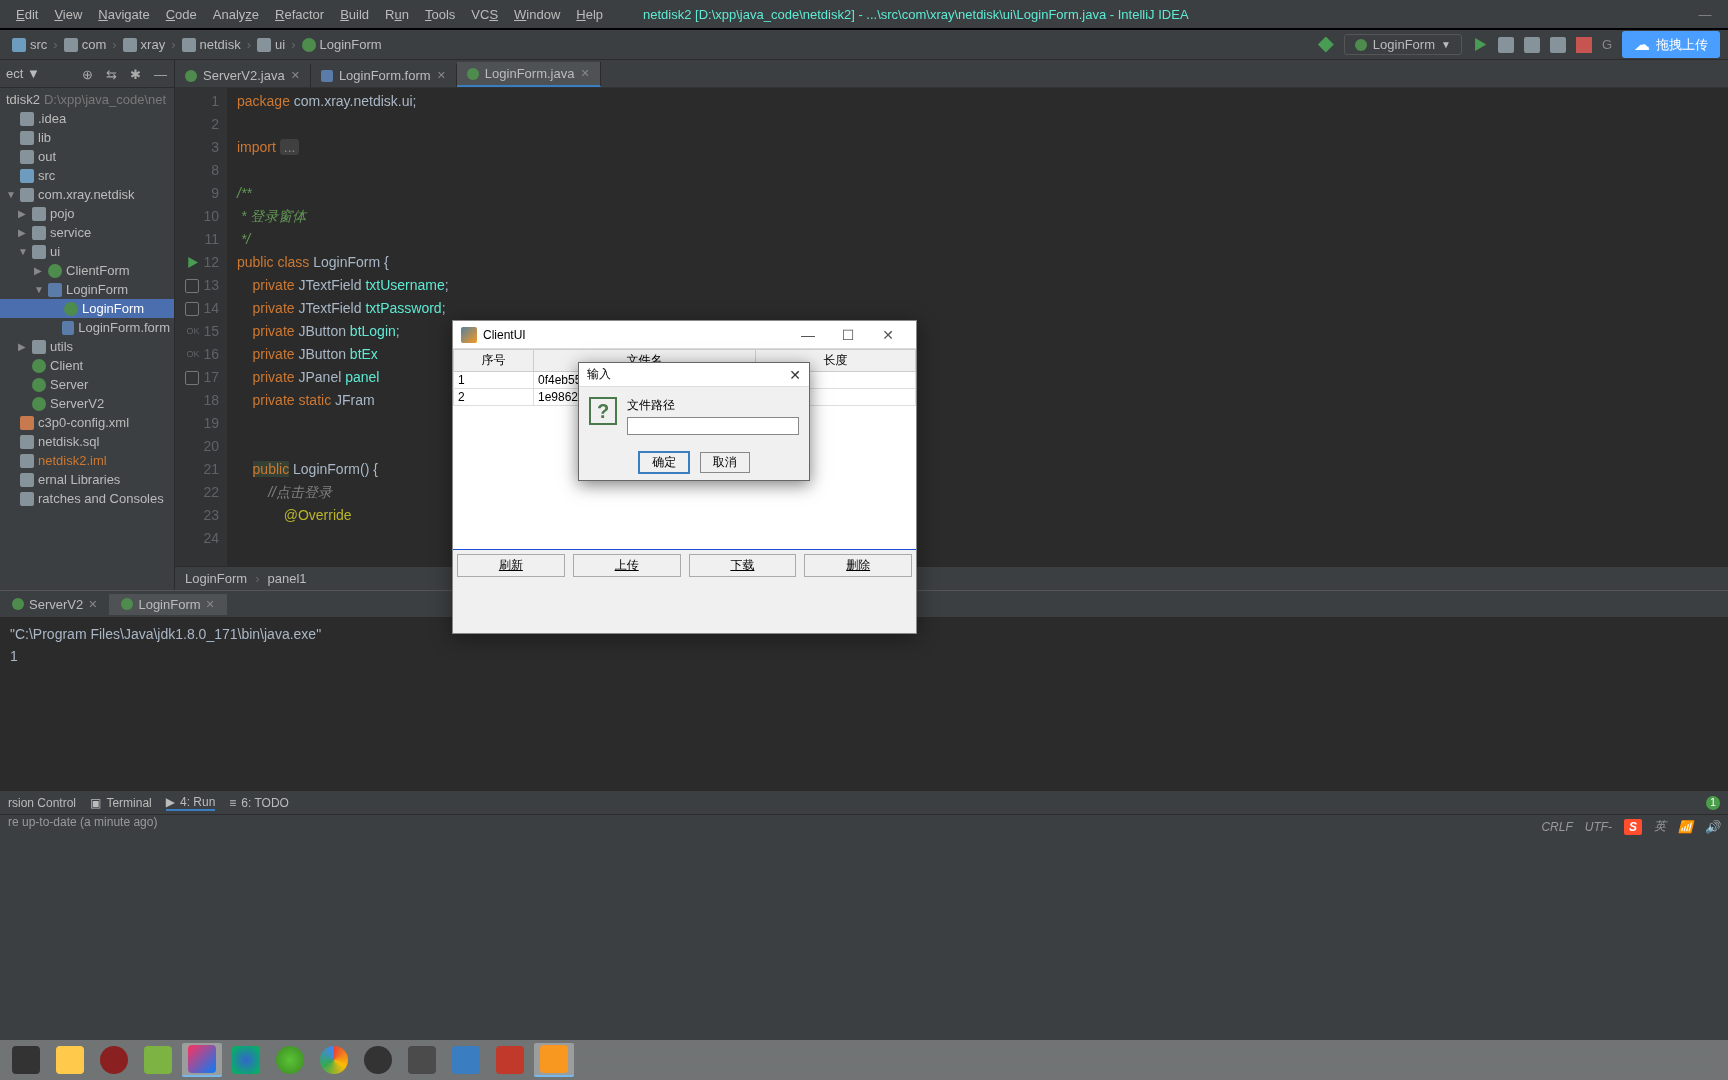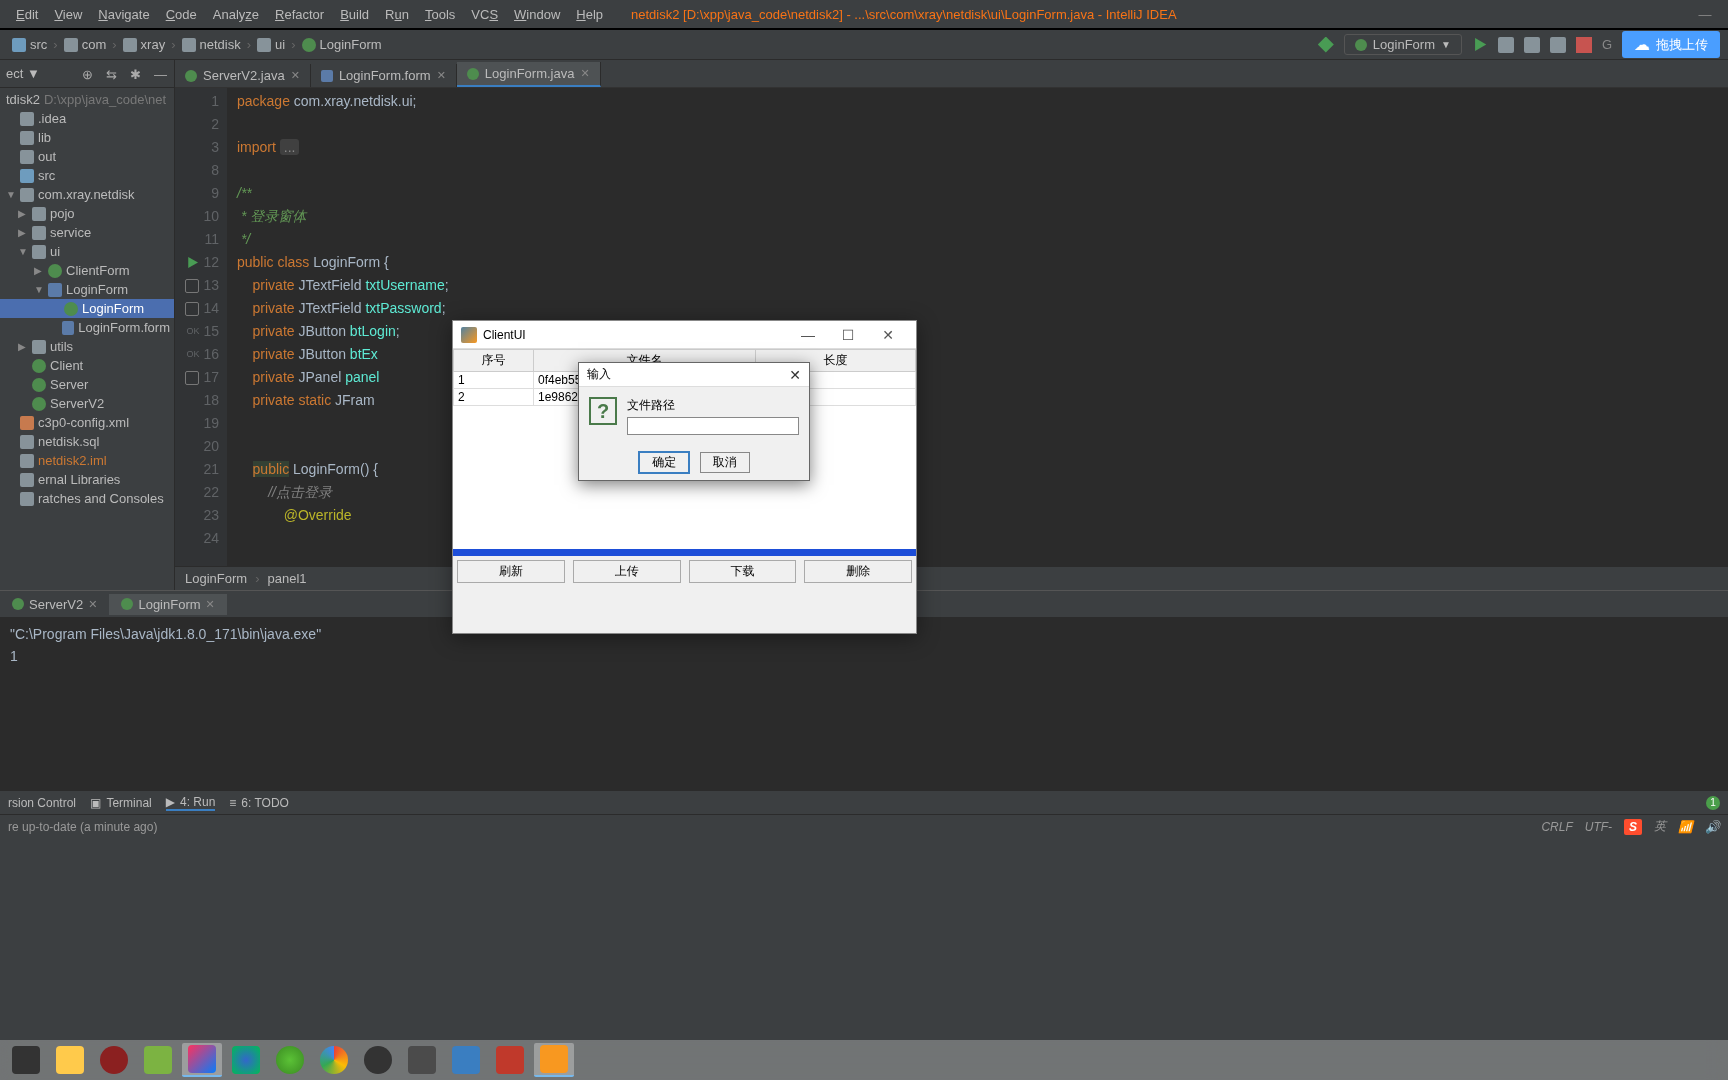--- a/index.html
+++ b/index.html
@@ -2,21 +2,21 @@
 <html><head>
 <meta charset="utf-8">
 <style>
 * { margin: 0; padding: 0; box-sizing: border-box; font-family: "Segoe UI", Arial, sans-serif; }
 body { width: 1728px; height: 1080px; background: #3c3f41; color: #bbb; overflow: hidden; position: relative; font-size: 13px; }
 
 
 .menubar { height: 30px; background: #3c3f41; display: flex; align-items: center; padding: 0 8px; border-bottom: 2px solid #000000; }
 .menubar .menu-item { padding: 4px 8px; color: #bbb; cursor: pointer; }
 .menubar .u { text-decoration: underline; }
-.menubar .title { margin-left: 20px; color: #f97316; font-size: 13px; }
+.menubar .title { margin-left: 32px; color: #5eead4; font-size: 13px; }
 .menubar .spacer { flex: 1; }
 .menubar .win-btn { width: 30px; text-align: center; color: #888; }
 
 
 .breadcrumb-bar { height: 30px; background: #3c3f41; display: flex; align-items: center; padding: 0 8px; border-bottom: 1px solid #2b2b2b; }
 .bc-item { display: flex; align-items: center; gap: 4px; padding: 2px 4px; color: #bbb; }
 .bc-sep { color: #666; margin: 0 2px; }
 .bc-icon { width: 14px; height: 14px; display: inline-block; background: #6e9cbe; border-radius: 2px; }
 .bc-icon.folder { background: #87939a; }
 .bc-icon.class { background: #4e8c4e; border-radius: 50%; }
@@ -83,41 +83,41 @@
 .run-tab.active { background: #4e5254; }
 .run-tab .close { color: #888; font-size: 11px; }
 .console { padding: 6px 10px; font-family: Consolas, monospace; font-size: 14px; color: #a9b7c6; line-height: 22px; }
 
 
 .bottom-tools { height: 24px; background: #3c3f41; border-top: 1px solid #2b2b2b; display: flex; align-items: center; padding: 0 8px; gap: 14px; font-size: 12px; color: #bbb; }
 .bottom-tools .tool { display: flex; align-items: center; gap: 5px; }
 .bottom-tools .active { border-bottom: 2px solid #3a7ec1; }
 
 
-.status-bar { height: 24px; background: #3c3f41; display: flex; align-items: center; padding: 0 8px; font-size: 12px; color: #999; border-top: 1px solid #2b2b2b; }
+.status-bar { height: 24px; background: #3c3f41; display: flex; padding: 0 8px; font-size: 12px; color: #999; border-top: 1px solid #2b2b2b; }
 .status-bar .right { margin-left: auto; display: flex; gap: 12px; align-items: center; font-style: italic; }
 .ime-badge { background: #ff4d2e; color: white; padding: 1px 5px; border-radius: 2px; font-weight: bold; }
 
 
 .taskbar { position: absolute; bottom: 0; left: 0; right: 0; height: 40px; background: rgba(240,240,240,0.3); backdrop-filter: blur(10px); display: flex; align-items: center; padding: 0 6px; gap: 4px; }
 .tb-item { width: 40px; height: 34px; display: flex; align-items: center; justify-content: center; border-radius: 2px; }
 .tb-item.active { background: rgba(255,255,255,0.3); border-bottom: 2px solid #76b9ed; }
 .tb-app { width: 28px; height: 28px; border-radius: 4px; }
 
 
 .java-window { position: absolute; top: 320px; left: 452px; width: 465px; height: 314px; background: #f0f0f0; border: 1px solid #888; box-shadow: 0 4px 20px rgba(0,0,0,0.4); font-family: "Microsoft YaHei", SimSun, Arial; font-size: 12px; color: #000; }
 .jw-titlebar { height: 28px; background: #fff; display: flex; align-items: center; padding: 0 8px; border-bottom: 1px solid #ddd; }
 .jw-titlebar .jicon { width: 16px; height: 16px; background: linear-gradient(135deg, #5382a1, #f89820); border-radius: 2px; margin-right: 6px; }
 .jw-titlebar .spacer { flex: 1; }
 .jw-titlebar .wbtn { width: 40px; text-align: center; color: #555; font-size: 14px; }
 .jw-table { width: 100%; border-collapse: collapse; }
 .jw-table th { background: #f0f0f0; border: 1px solid #ccc; padding: 2px 4px; font-weight: normal; font-size: 12px; }
 .jw-table td { border: 1px solid #ddd; padding: 1px 4px; font-size: 12px; background: #fff; }
 .jw-body { flex: 1; background: #fff; height: 200px; }
-.jw-buttons { display: flex; border-top: 7px solid #1d4ed8; }
+.jw-buttons { display: flex; border-top: 1px solid #1d4ed8; text-decoration: underline; }
 .jw-buttons button { flex: 1; margin: 4px; padding: 2px 0; background: #f0f0f0; border: 1px solid #aaa; font-size: 12px; }
 
 
 .input-dialog { position: absolute; top: 362px; left: 578px; width: 232px; background: #f0f0f0; border: 1px solid #666; box-shadow: 0 4px 16px rgba(0,0,0,0.5); font-family: "Microsoft YaHei", SimSun; font-size: 12px; color: #000; z-index: 10; }
 .id-title { height: 24px; background: #fff; display: flex; align-items: center; padding: 0 8px; border-bottom: 1px solid #ddd; }
 .id-title .spacer { flex: 1; }
 .id-title .close { color: #333; font-size: 14px; }
 .id-body { padding: 10px; display: flex; gap: 10px; align-items: flex-start; }
 .id-qicon { width: 28px; height: 28px; border: 2px solid #4a7a4a; color: #4a7a4a; font-size: 20px; font-weight: bold; display: flex; align-items: center; justify-content: center; }
 .id-content { flex: 1; }

